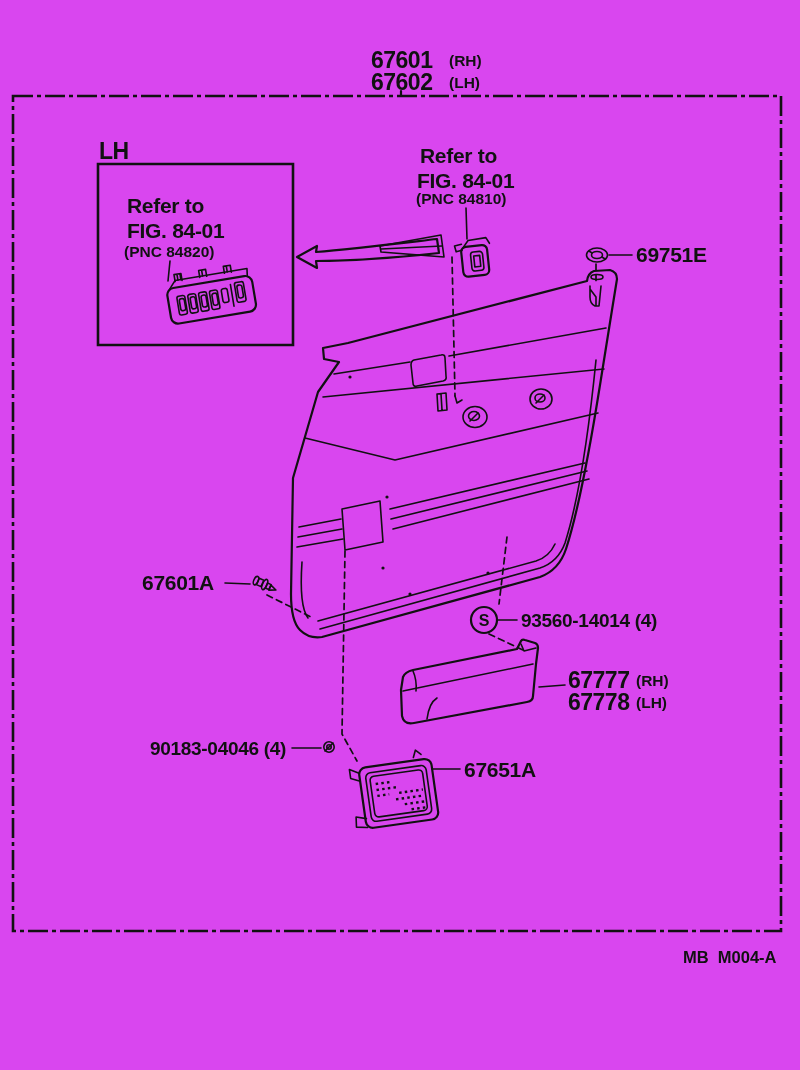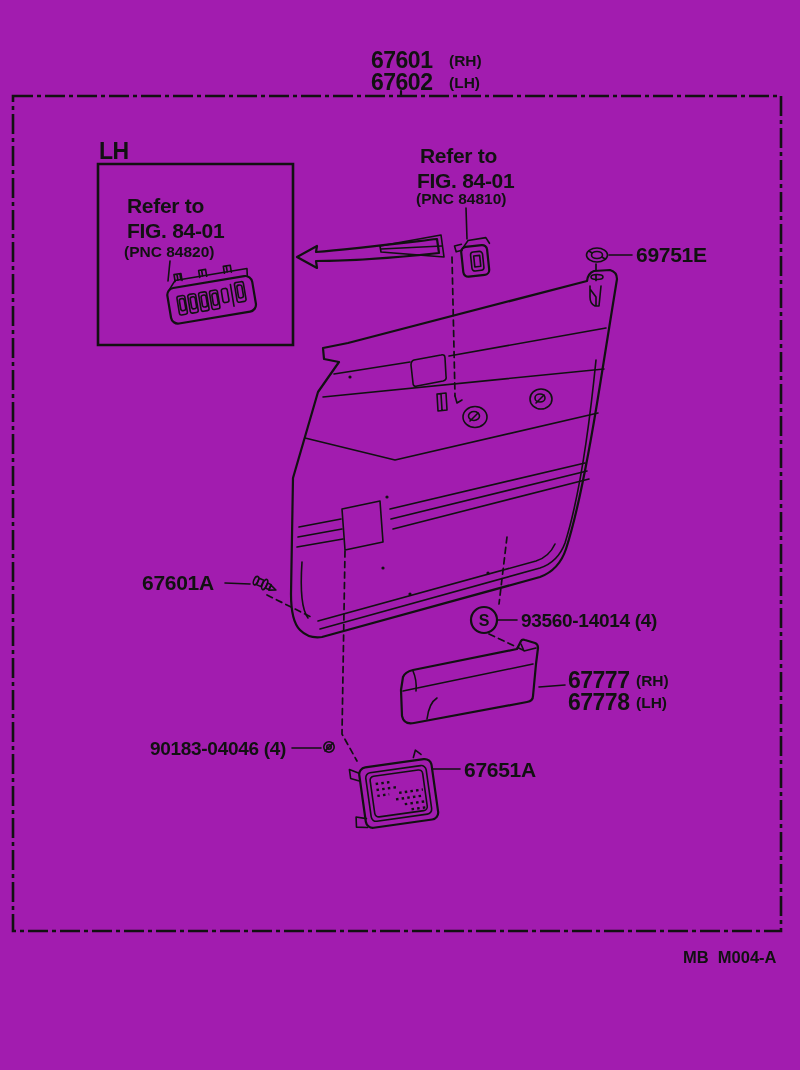--- a/index.html
+++ b/index.html
@@ -1,16 +1,16 @@
 <!DOCTYPE html>
 <html><head>
 <meta charset="utf-8">
 <style>
   html,body{margin:0;padding:0;background:#fff;}
-  .stage{position:relative;width:800px;height:1070px;background:#a21caf;overflow:hidden;}
+  .stage{position:relative;width:800px;height:1070px;background:#d946ef;overflow:hidden;}
   svg{position:absolute;left:0;top:0;}
   svg *{vector-effect:non-scaling-stroke;}
   .ln{fill:none;stroke:#111;stroke-width:1.6;stroke-linecap:round;stroke-linejoin:round;}
   .ln2{fill:none;stroke:#111;stroke-width:2.2;stroke-linecap:round;stroke-linejoin:round;}
   .dash{fill:none;stroke:#111;stroke-width:1.7;stroke-dasharray:6 4.5;stroke-linecap:round;}
   .perf{fill:none;stroke:#111;stroke-width:2.4;stroke-dasharray:2.5 3.2;}
   text{fill:#111;font-family:"Liberation Sans","DejaVu Sans",sans-serif;font-weight:700;}
   .f23{font-size:23px;letter-spacing:-0.5px;}
   .f21{font-size:21px;letter-spacing:-0.3px;}
   .f19{font-size:19px;letter-spacing:-0.3px;}

